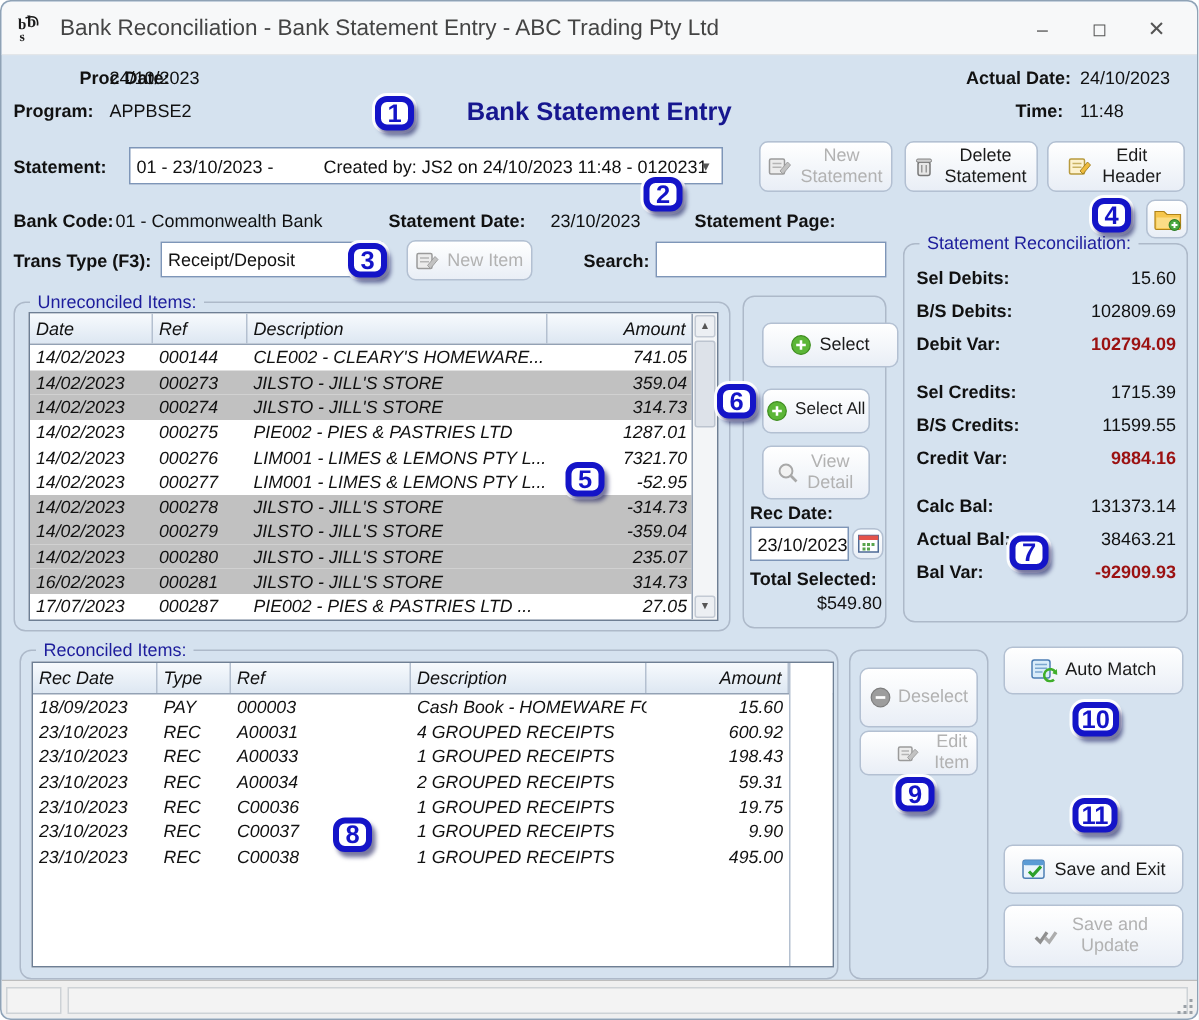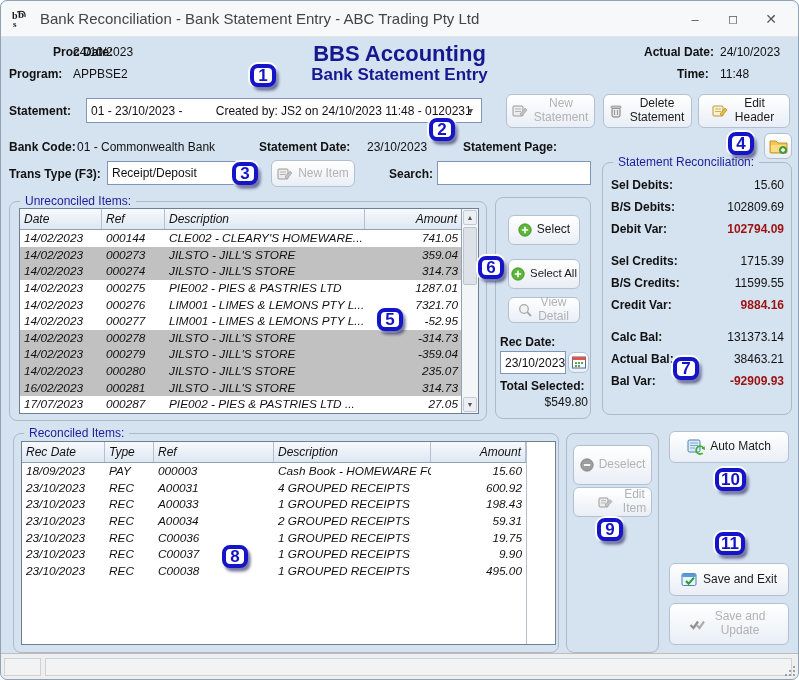--- a/index.html
+++ b/index.html
@@ -128,21 +128,20 @@
       <span class="win-btn">–</span>
       <span class="win-btn" style="font-size:12px;">◻</span>
       <span class="win-btn" style="font-size:14px;">✕</span>
     </div>
   </div>
 
   <span class="lbl" style="left:8px;top:44px;margin-left:44px;">Proc Date:</span>
   <span class="val" style="left:72px;top:44px;">24/10/2023</span>
   <span class="lbl" style="left:8px;top:66px;">Program:</span>
   <span class="val" style="left:72px;top:66px;">APPBSE2</span>
-  <div class="app-title">BBS Accounting</div>
   <div class="screen-title">Bank Statement Entry</div>
   <span class="lbl" style="left:643px;top:44px;">Actual Date:</span>
   <span class="val" style="left:719px;top:44px;">24/10/2023</span>
   <span class="lbl" style="left:676px;top:66px;">Time:</span>
   <span class="val" style="left:719px;top:66px;">11:48</span>
 
   <span class="lbl" style="left:8px;top:103px;">Statement:</span>
   <div class="input" style="left:85px;top:97px;width:396px;height:25px;">
     <span style="white-space:pre;">01 - 23/10/2023 -          Created by: JS2 on 24/10/2023 11:48 - 0120231</span>
     <span class="combo-arrow">▾</span>
@@ -297,39 +296,39 @@
         </div>
       </div>
     <div class="vscroll">
       <div class="sbtn" style="top:1px;">▲</div>
       <div class="sthumb" style="top:18px;height:58px;"></div>
       <div class="sbtn" style="bottom:1px;">▼</div>
     </div>
   </div>
 
   <div class="group" style="left:494px;top:196px;width:96px;height:222px;"></div>
-  <div class="btn" style="left:507px;top:214px;width:72px;height:30px;">
+  <div class="btn" style="left:507px;top:214px;width:91px;height:30px;">
     <span class="ic">
       <svg width="14" height="14">
           <circle cx="7" cy="7" r="6.2" fill="#5cb637" stroke="#3d8c1d" stroke-width="0.8"></circle>
           <path d="M7 3.8 v6.4 M3.8 7 h6.4" stroke="#fff" stroke-width="1.7"></path>
         </svg>
     </span>
     <span>Select</span>
   </div>
   <div class="btn" style="left:507px;top:258px;width:72px;height:30px;font-size:11.4px;">
     <span class="ic">
       <svg width="14" height="14">
           <circle cx="7" cy="7" r="6.2" fill="#5cb637" stroke="#3d8c1d" stroke-width="0.8"></circle>
           <path d="M7 3.8 v6.4 M3.8 7 h6.4" stroke="#fff" stroke-width="1.7"></path>
         </svg>
     </span>
     <span>Select All</span>
   </div>
-  <div class="btn disabled" style="left:507px;top:296px;width:72px;height:26px;align-items:center;">
+  <div class="btn disabled" style="left:507px;top:296px;width:72px;height:36px;align-items:center;">
     <span class="ic">
       <svg width="14" height="14">
           <circle cx="6" cy="6" r="4.3" fill="#f2f2f2" stroke="#a8a8a8" stroke-width="1.3"></circle>
           <line x1="9.2" y1="9.2" x2="13" y2="13" stroke="#a8a8a8" stroke-width="1.8"></line>
         </svg>
     </span>
     <span style="width:34px;">View Detail</span>
   </div>
   <span class="lbl" style="left:499px;top:334px;">Rec Date:</span>
   <div class="input" style="left:499px;top:350px;width:66px;height:23px;">

